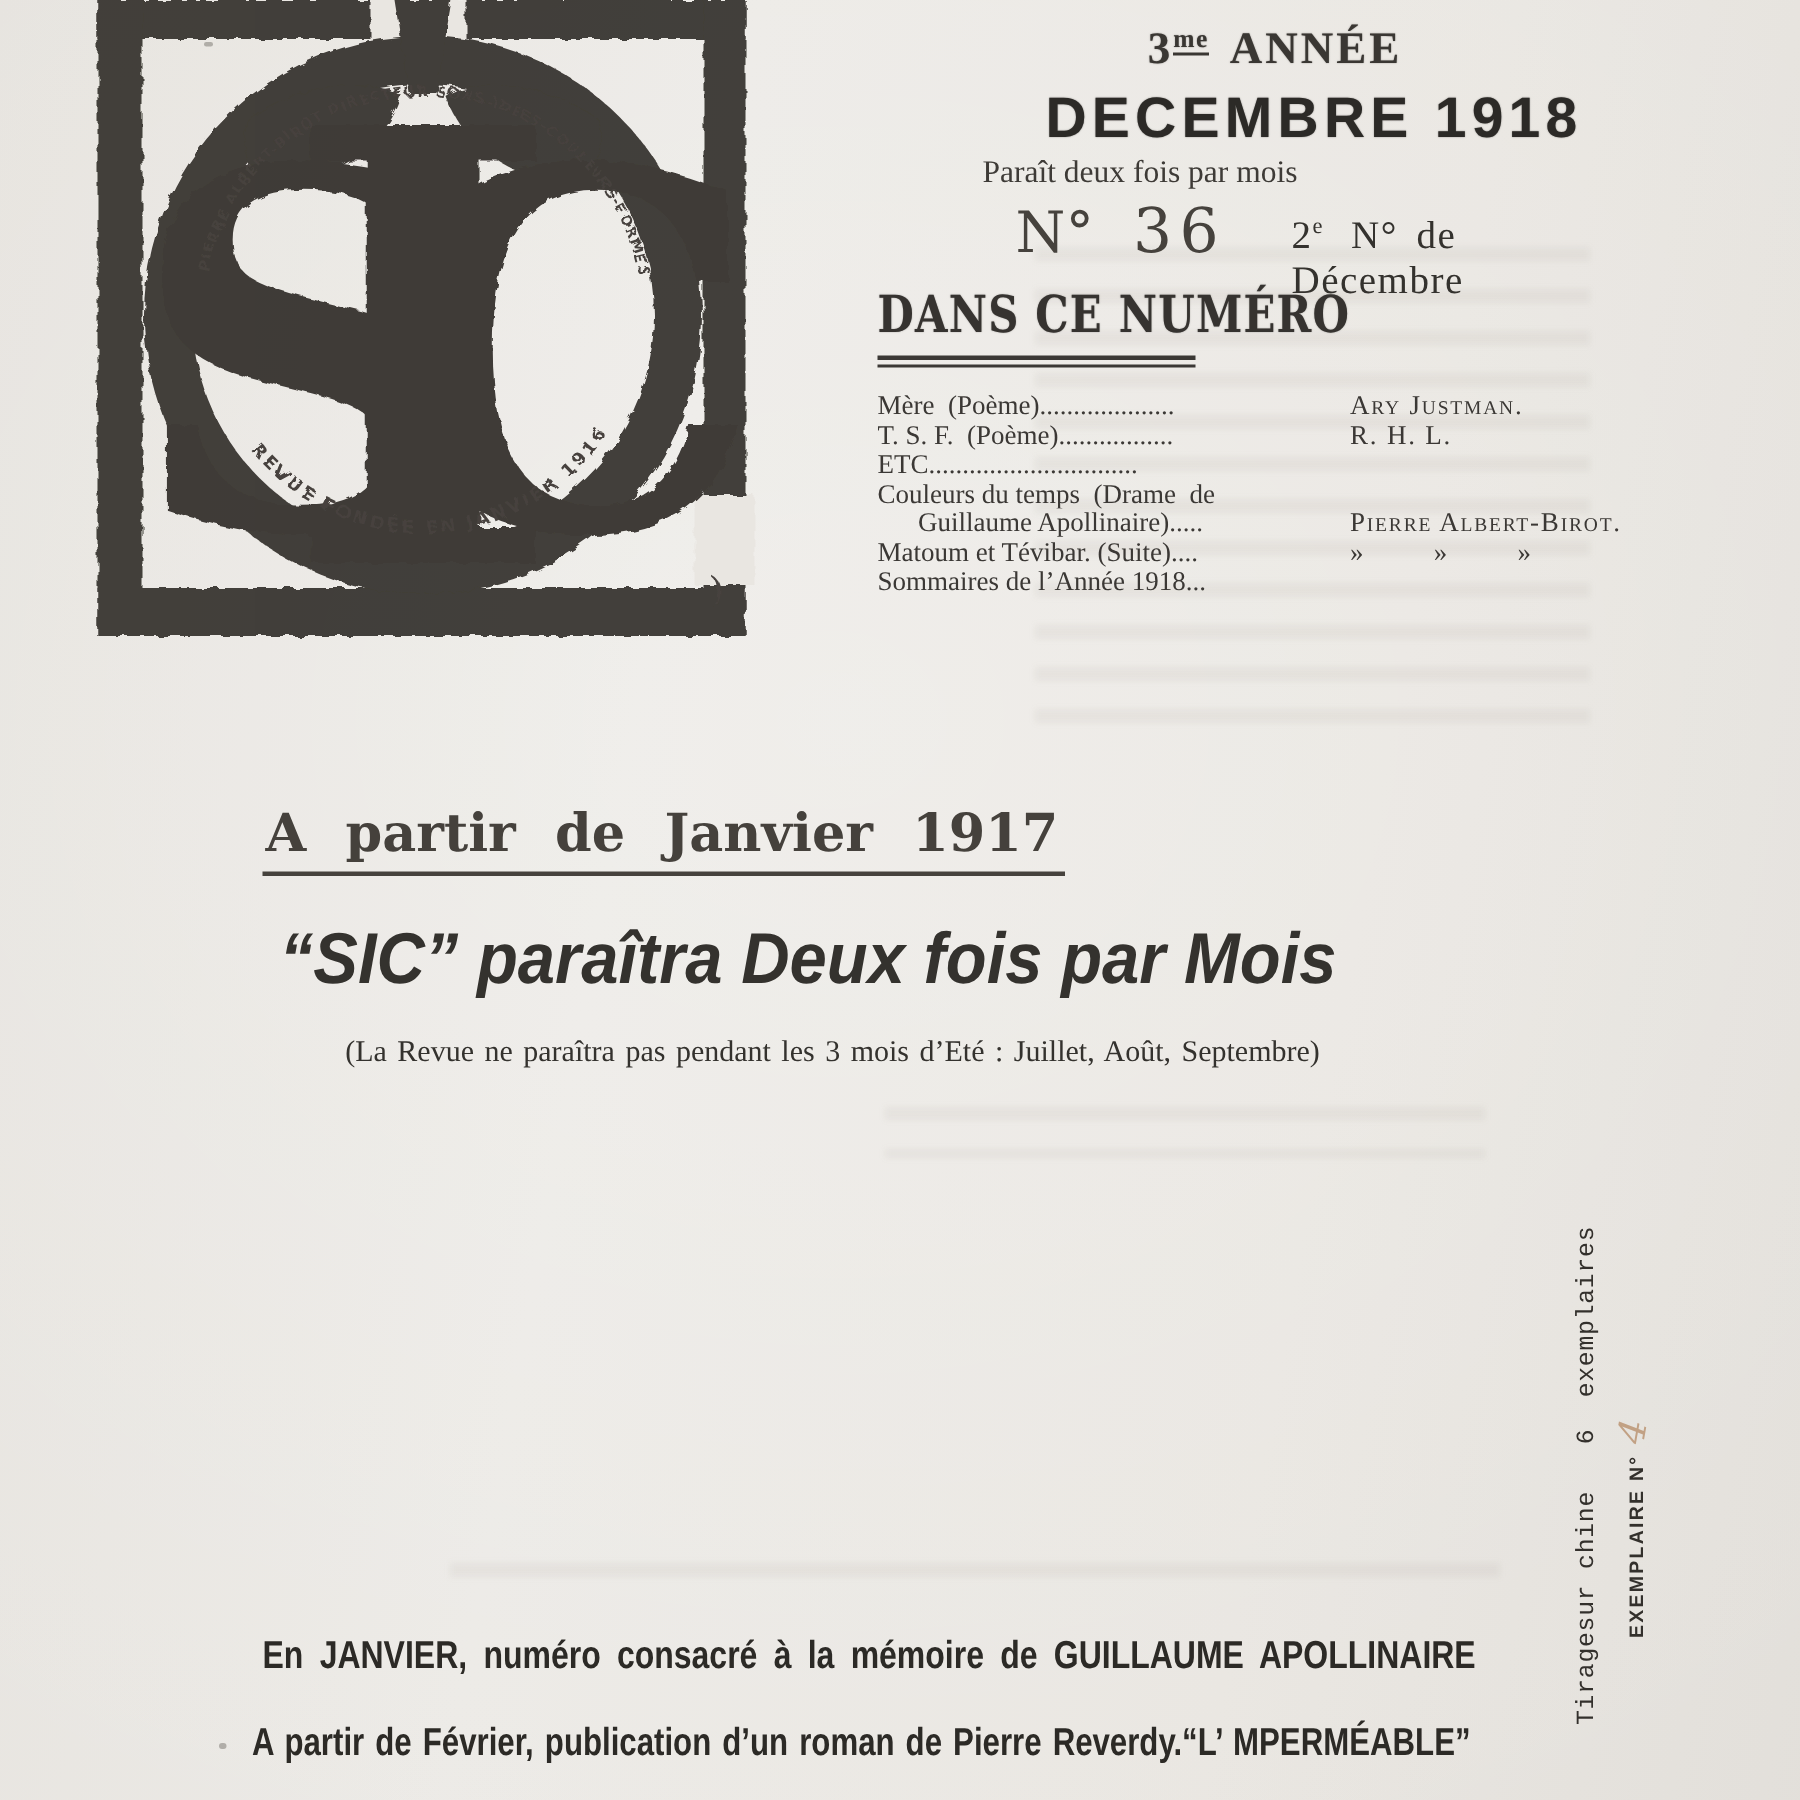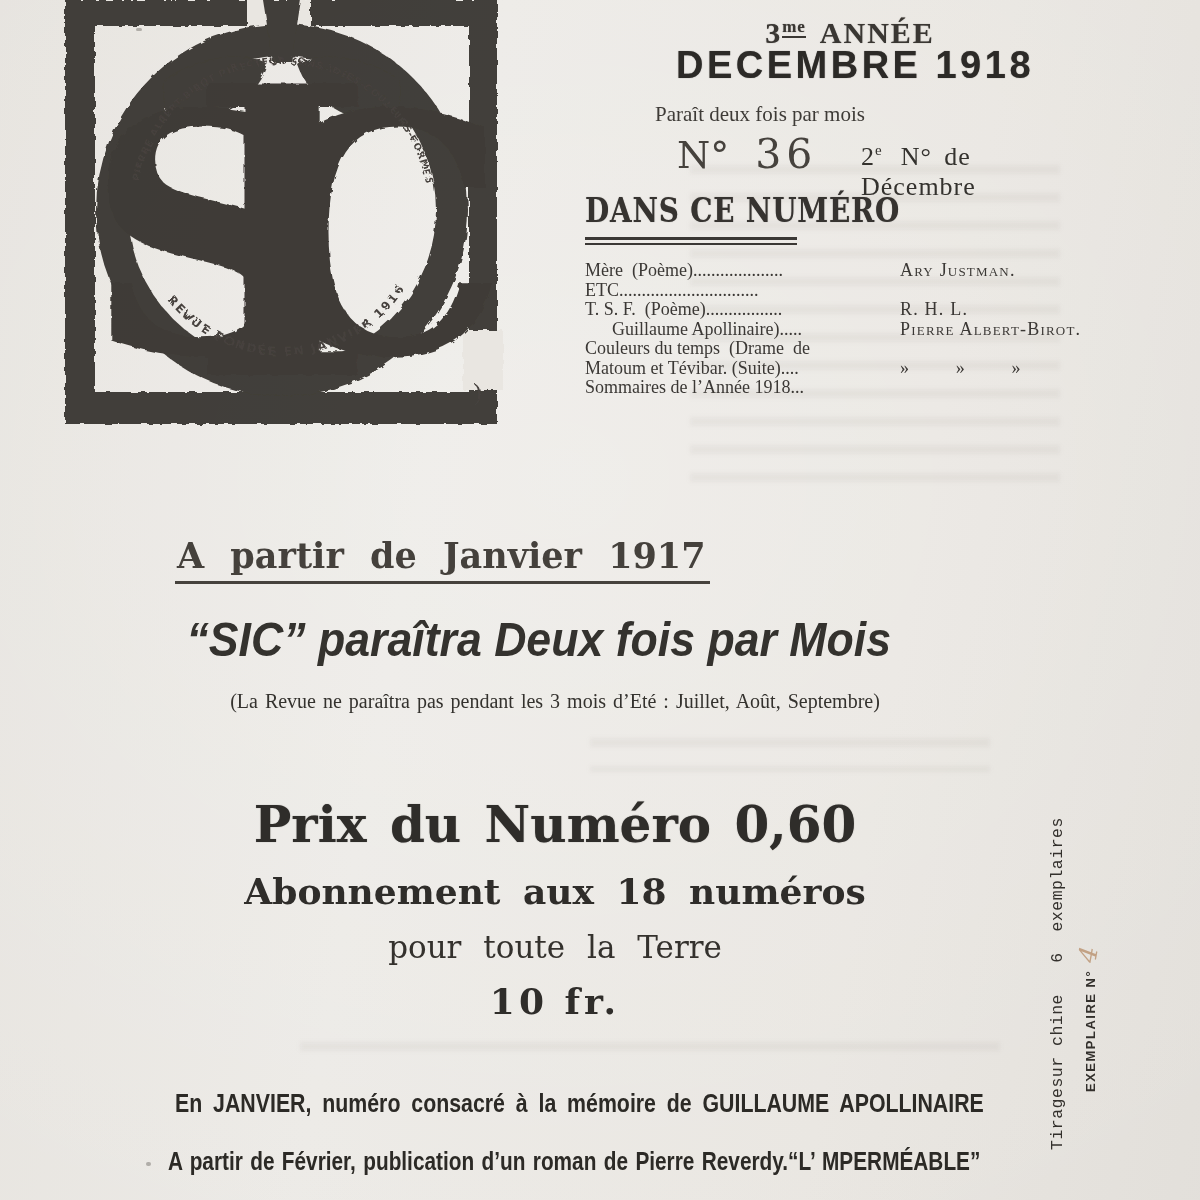--- a/index.html
+++ b/index.html
@@ -11,21 +11,21 @@
           linear-gradient(100deg,#e6e3de 0%,#eceae6 35%,#e9e6e1 70%,#e2dfda 100%);
         color:#2f2d2a;padding-left:36px;}
   .abs{position:absolute;}
 
   
   .annee{left:700px;top:16px;width:300px;text-align:center;
          font-family:"Liberation Serif",serif;font-weight:bold;color:#3a3733;
          font-size:30px;letter-spacing:2px;text-shadow:0 0 1px rgba(58,55,51,.55);}
   .annee sup{font-size:17px;border-bottom:2px solid #3a3733;letter-spacing:1px;}
   .annee .word{margin-left:14px;}
-  .decembre{left:655px;top:44px;width:400px;text-align:center;
+  .decembre{left:655px;top:58px;width:400px;text-align:right;
             font-family:"Liberation Sans",sans-serif;font-weight:bold;
             font-size:38px;letter-spacing:3.5px;color:#2c2a27;
             text-shadow:0 0 1px rgba(44,42,39,.6);}
   .parait{left:655px;top:102px;width:400px;text-align:left;
           font-size:21px;color:#3e3b37;}
   .numline{left:655px;top:130px;width:440px;height:52px;}
   .n-big{position:absolute;left:22px;top:0;font-family:"DejaVu Serif",serif;
          font-weight:normal;color:#46423d;}
   .n-big .nlab{font-size:38px;}
   .n-big .nval{font-size:41px;letter-spacing:5px;margin-left:26px;}
@@ -174,42 +174,36 @@
   <div class="abs toc-title-wrap">
     <span class="t">DANS CE NUMÉRO</span>
   </div>
   <div class="abs toc-rule">
     <div></div>
       <div></div>
   </div>
 
   <div class="abs toc">
     <div class="toc-row"><span class="toc-title">Mère  (Poème)....................</span><span class="toc-author">Ary Justman.</span></div>
+    <div class="toc-row"><span class="toc-title">T. S. F.  (Poème).................</span><span class="toc-author">R. H. L.</span></div>
     <div class="toc-row"><span class="toc-title">ETC...............................</span><span class="toc-author"></span></div>
-    <div class="toc-row"><span class="toc-title">T. S. F.  (Poème).................</span><span class="toc-author">R. H. L.</span></div>
+    <div class="toc-row"><span class="toc-title">Couleurs du temps  (Drame  de</span><span class="toc-author"></span></div>
     <div class="toc-row"><span class="toc-title">      Guillaume Apollinaire).....</span><span class="toc-author">Pierre Albert-Birot.</span></div>
-    <div class="toc-row"><span class="toc-title">Couleurs du temps  (Drame  de</span><span class="toc-author"></span></div>
     <div class="toc-row"><span class="toc-title">Matoum et Tévibar. (Suite)....</span><span class="toc-author">»        »        »</span></div>
     <div class="toc-row"><span class="toc-title">Sommaires de l’Année 1918...</span><span class="toc-author"></span></div>
   </div>
 
   <div class="abs ann-heading">A partir de Janvier 1917</div>
 
   <div class="abs ann-headline">
     <span class="inner">“SIC”  paraîtra Deux fois par Mois</span>
   </div>
 
   <div class="abs ann-note">(La Revue ne paraîtra pas pendant les 3 mois d’Eté : Juillet, Août, Septembre)</div>
 
-  <div class="abs pricing">
-    <div class="price-1">Prix du Numéro 0,60</div>
-    <div class="price-2">Abonnement aux 18 numéros</div>
-    <div class="price-3">pour toute la Terre</div>
-    <div class="price-4">10 fr.</div>
-  </div>
 
   <div class="abs foot-1">En JANVIER, numéro consacré à la mémoire de GUILLAUME APOLLINAIRE</div>
   <div class="abs foot-2">A partir de Février, publication d’un roman de Pierre Reverdy.“L’ MPERMÉABLE”</div>
 
   <div class="abs colo-1">Tiragesur chine   6  exemplaires</div>
   <div class="abs colo-2"><span>EXEMPLAIRE N°</span><span class="hand-number">4</span></div>
 
 </div>
 
 </body></html>

